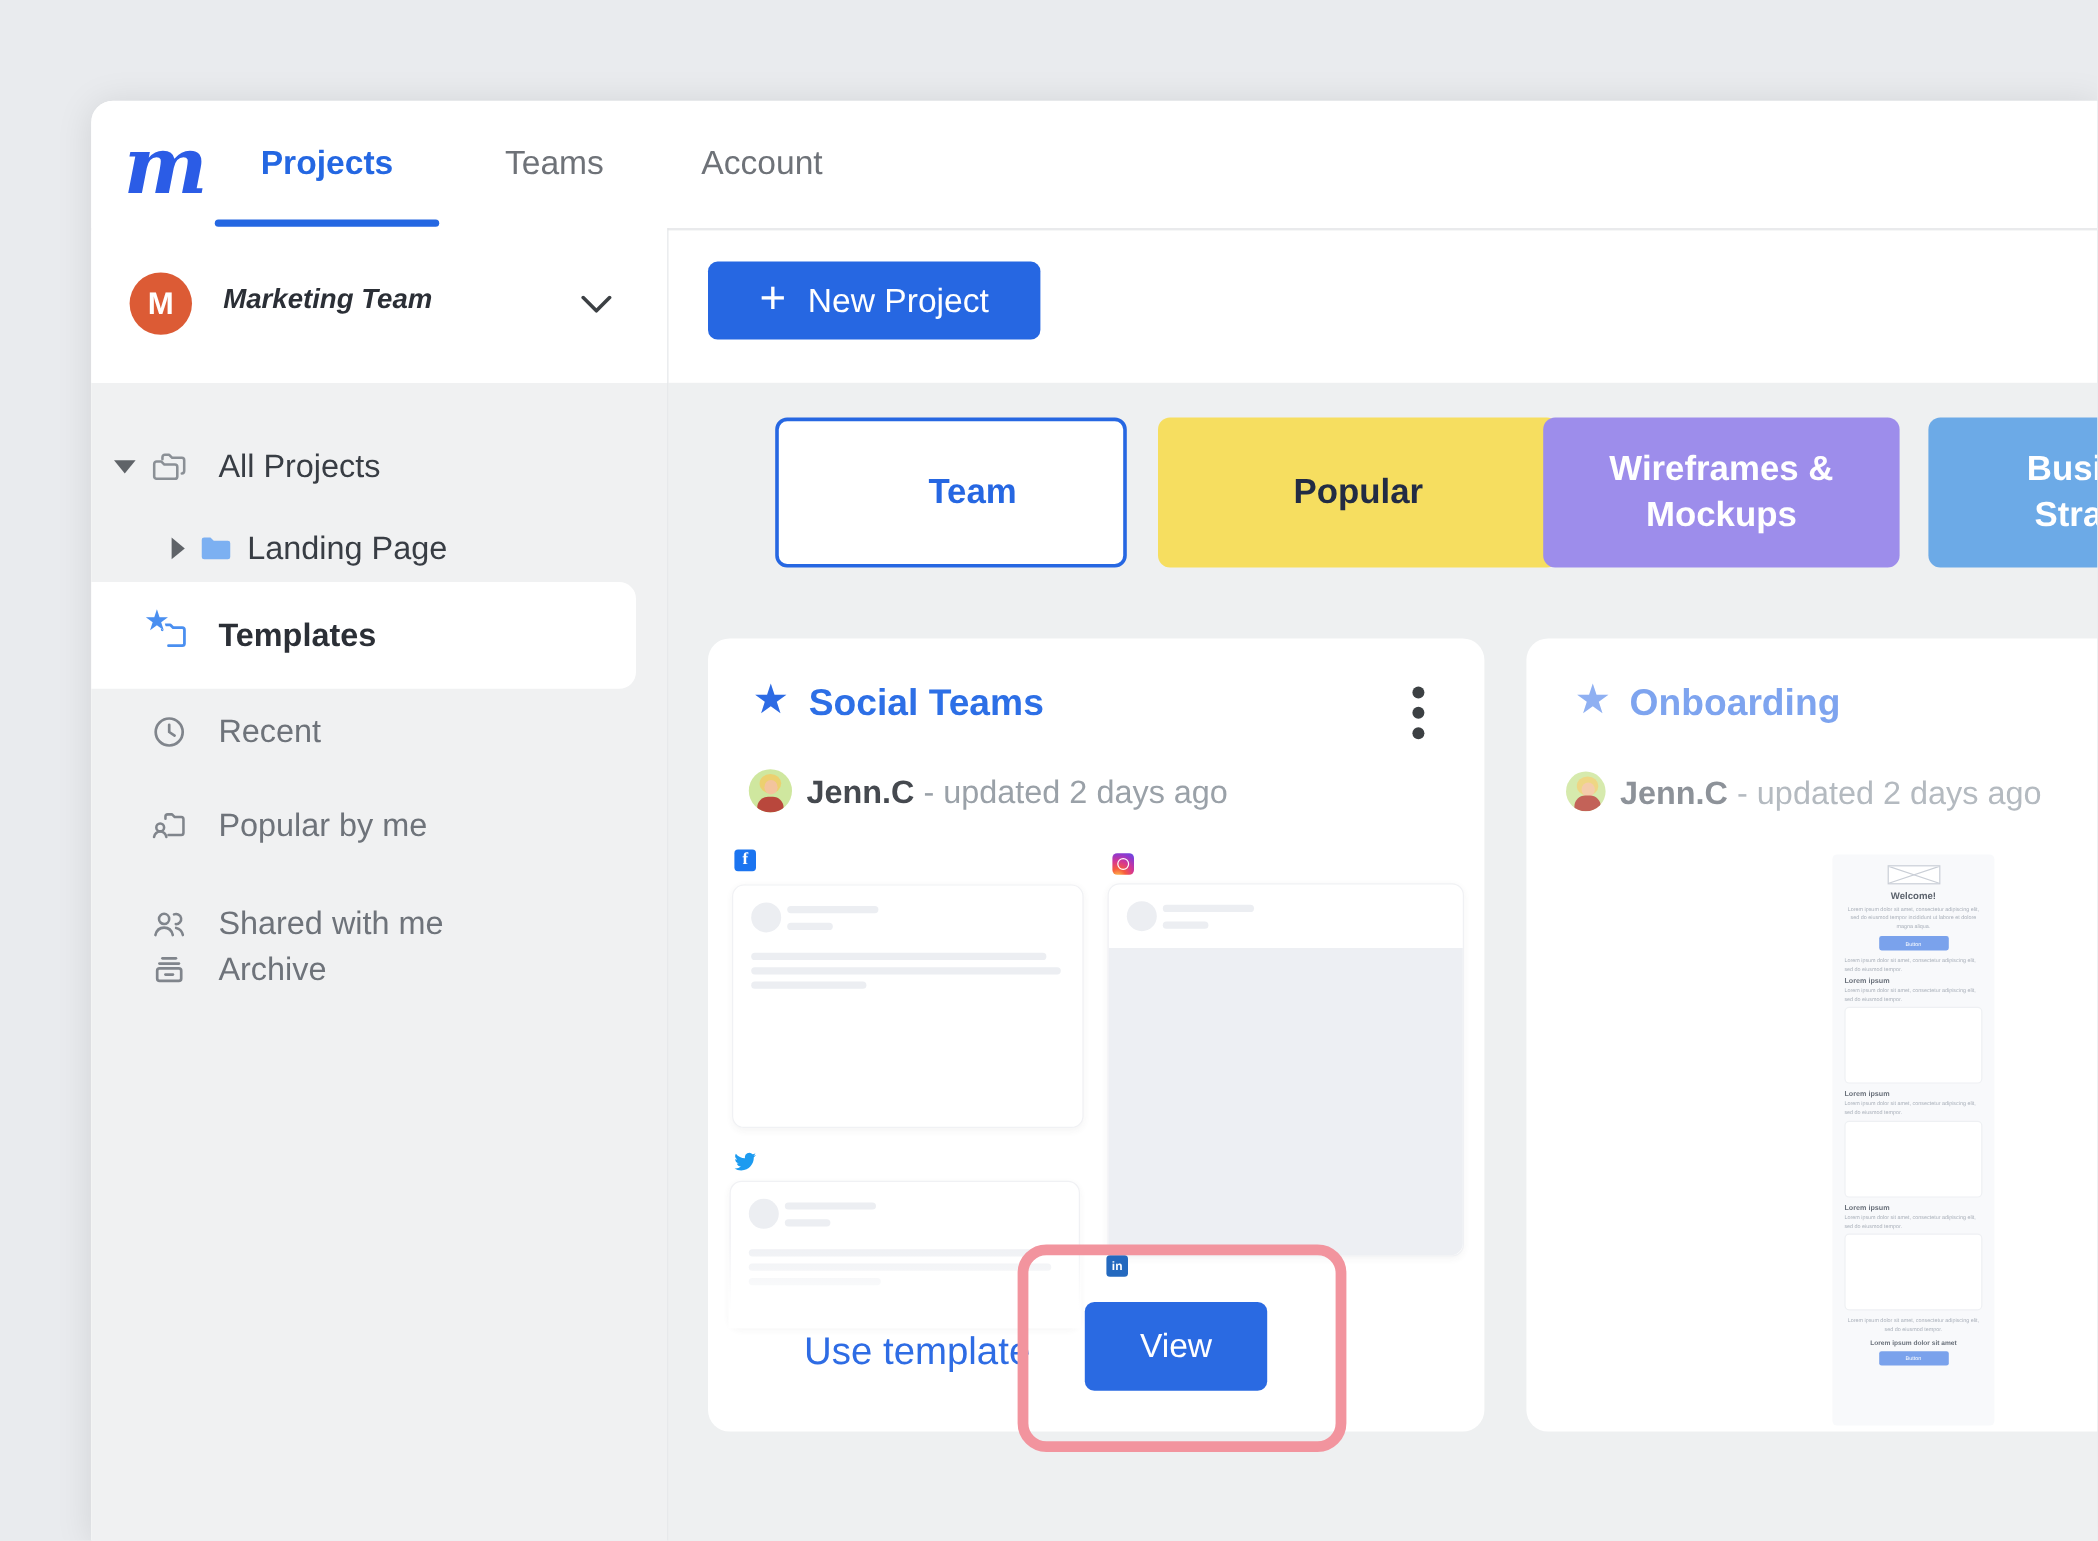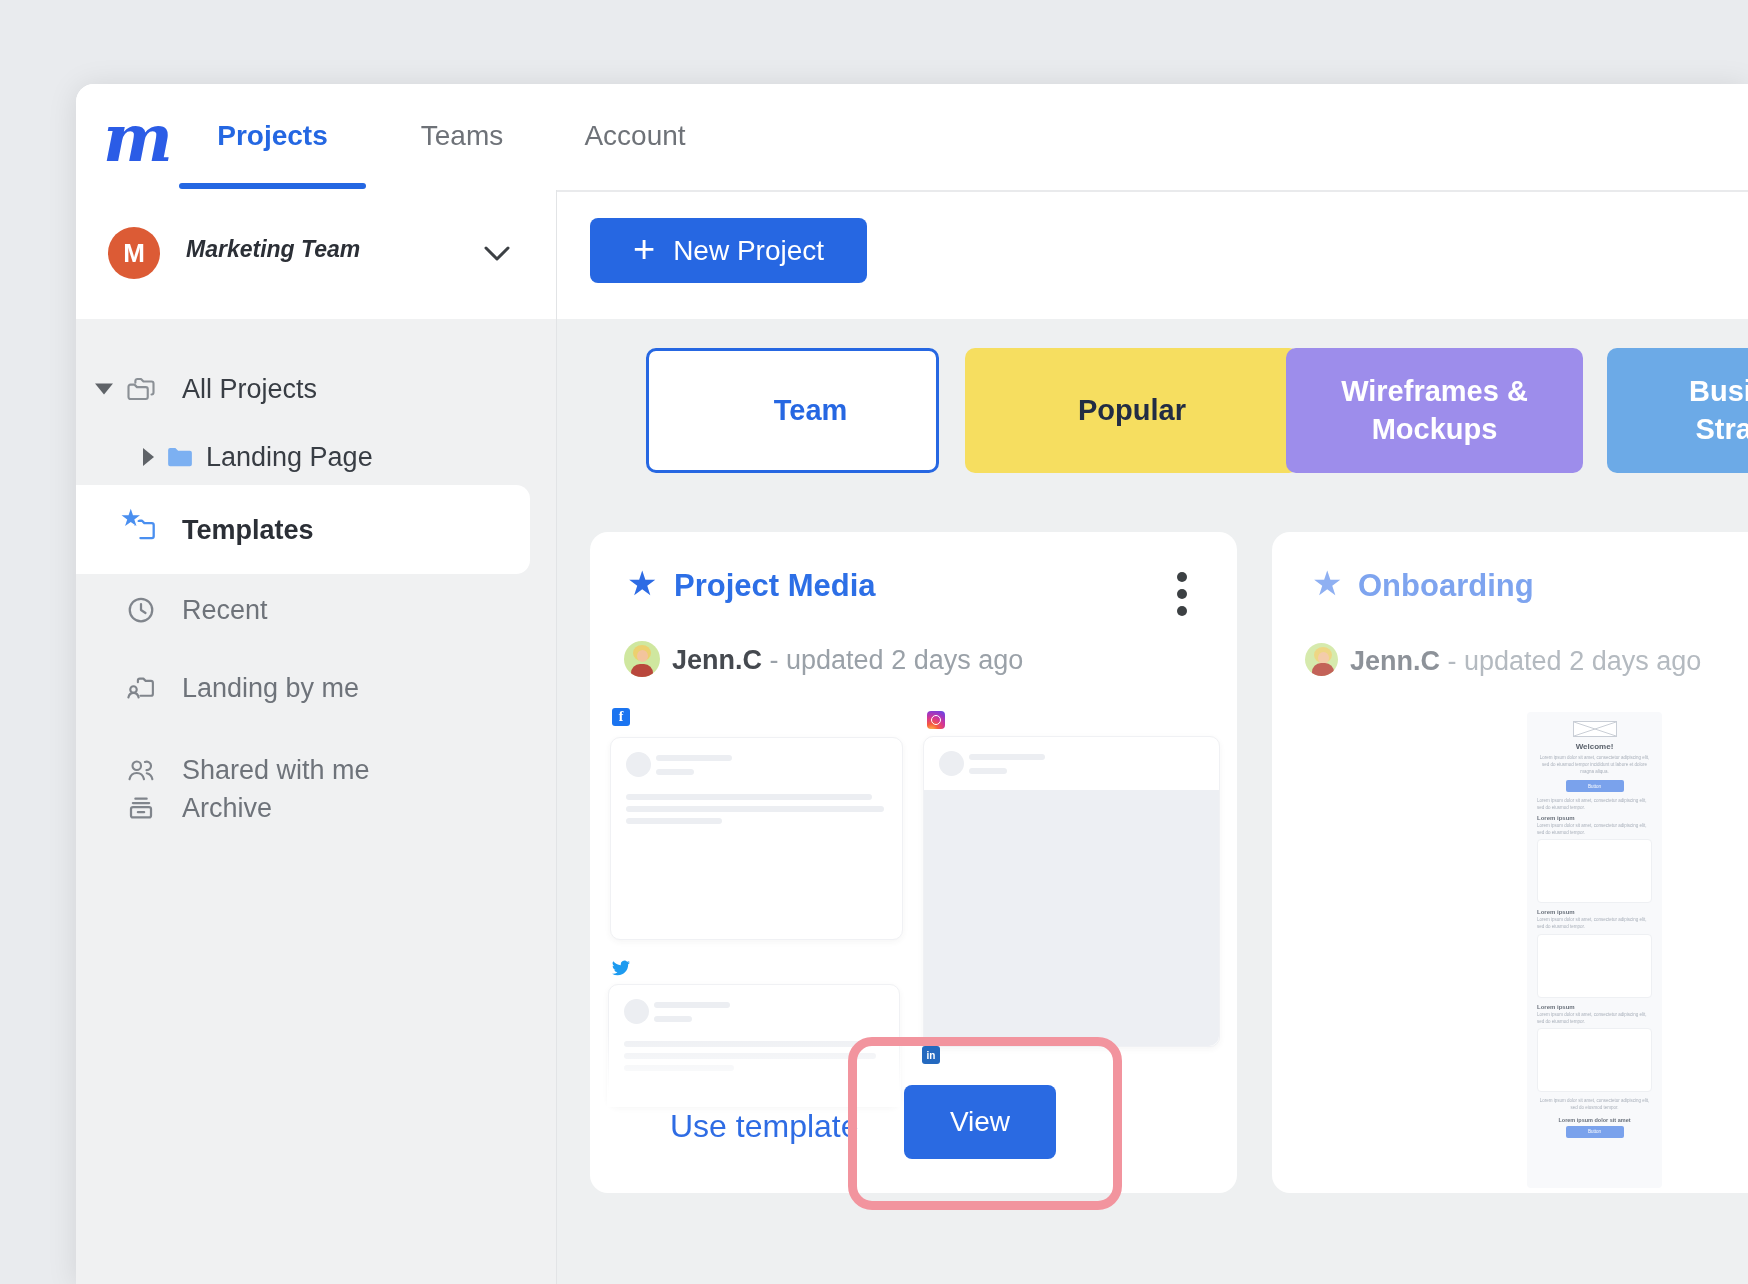--- a/index.html
+++ b/index.html
@@ -178,21 +178,21 @@
     </svg>
     <span class="s-label">Recent</span>
   </div>
 
   <div class="side-item" style="top:576px">
     <svg class="s-icon" viewBox="0 0 24 24" fill="none" stroke="#80858c" stroke-width="1.7" stroke-linecap="round" stroke-linejoin="round">
       <path d="M9.5 7.4V6a1.5 1.5 0 0 1 1.5-1.5h2.9l1.8 1.8h4.3A1.5 1.5 0 0 1 21.5 7.8v8.9a1.5 1.5 0 0 1-1.5 1.5H11.5"></path>
       <circle cx="6" cy="13.2" r="2.6"></circle>
       <path d="M1.9 19.6c.5-2.3 2.1-3.7 4.1-3.7s3.6 1.4 4.1 3.7"></path>
     </svg>
-    <span class="s-label">Landing by me</span>
+    <span class="s-label">Popular by me</span>
   </div>
 
   <div class="side-item" style="top:658px">
     <svg class="s-icon" viewBox="0 0 24 24" fill="none" stroke="#80858c" stroke-width="1.7" stroke-linecap="round" stroke-linejoin="round">
       <circle cx="8.6" cy="8.6" r="3.4"></circle>
       <path d="M2.8 19.4c.7-3.1 3-5 5.8-5s5.1 1.9 5.8 5"></path>
       <path d="M15.2 5.6a3.4 3.4 0 1 1 1.2 6.5"></path>
       <path d="M16.6 14.6c2.4.5 4 2.3 4.5 4.8"></path>
     </svg>
     <span class="s-label">Shared with me</span>
@@ -222,21 +222,21 @@
       </div>
   <div class="chip chip-wire">
         <span>Wireframes &amp; Mockups</span>
       </div>
   <div class="chip chip-biz">
         <span>Business Strategy</span>
       </div>
 
   <div class="card card1">
     <span class="card-star" style="left:37px;top:34px;color:#2d6be4">★</span>
-    <span class="card-title" style="left:84px;top:36px;color:#2d6fe6">Project Media</span>
+    <span class="card-title" style="left:84px;top:36px;color:#2d6fe6">Social Teams</span>
     <div class="kebab">
           <i></i>
           <i></i>
           <i></i>
         </div>
 
     <div class="mini-avatar" style="left:34px;top:109px;width:36px;height:36px">
       <span class="hair"></span>
           <span class="face"></span>
           <span class="bodyv"></span>

